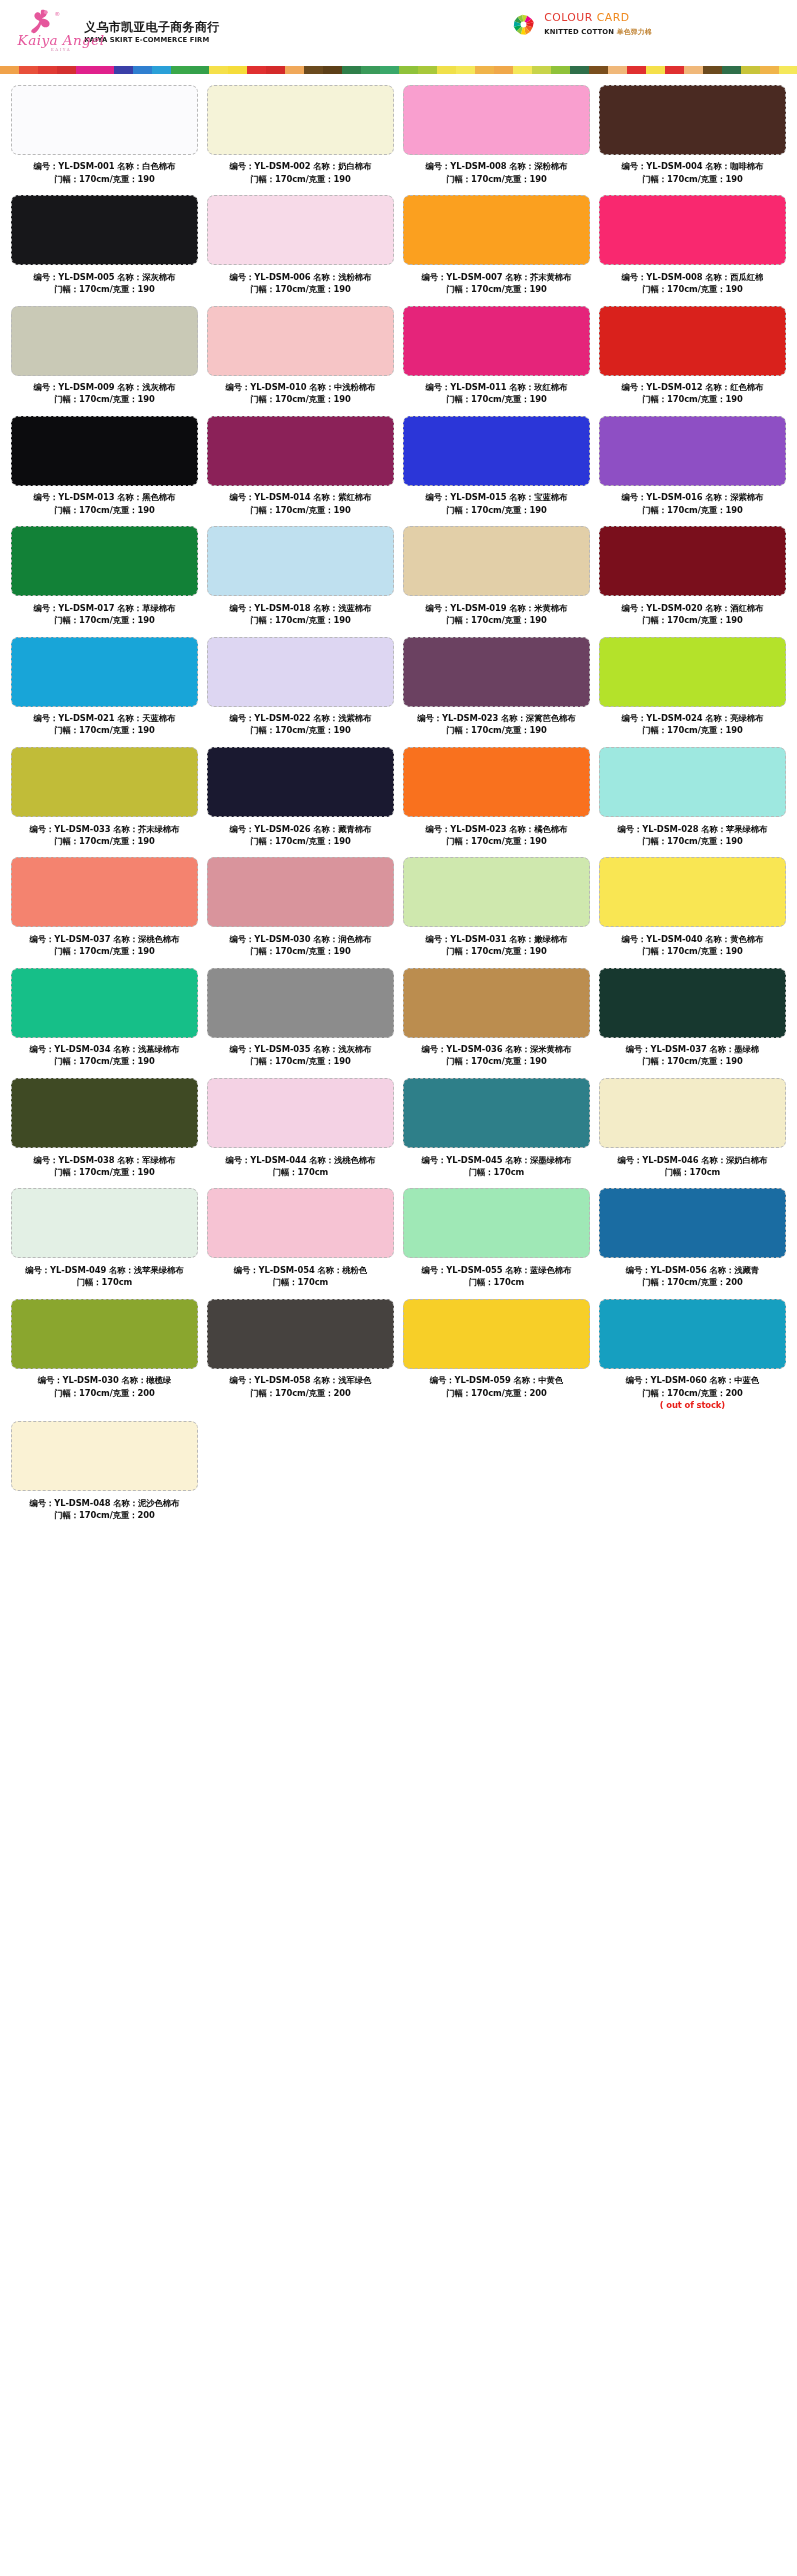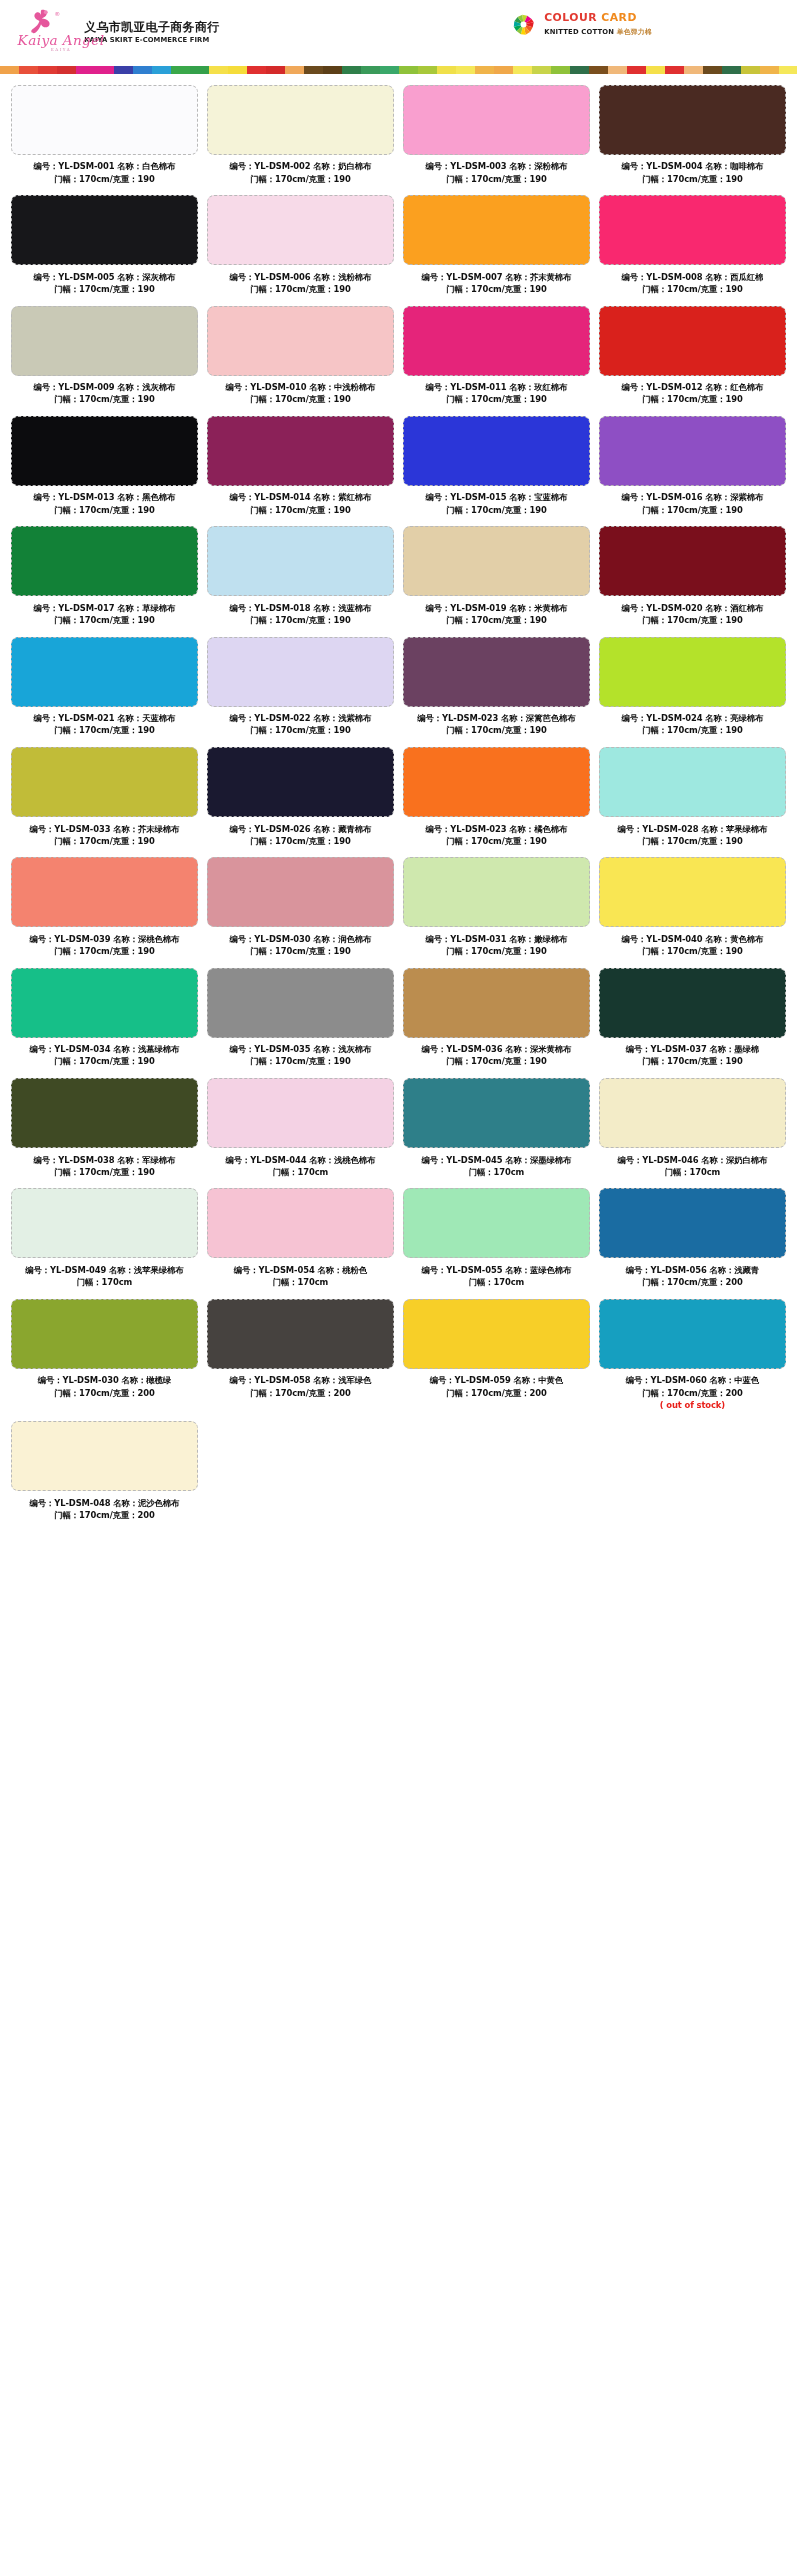--- a/index.html
+++ b/index.html
@@ -84,21 +84,21 @@
     position: absolute;
     left: 510px;
     top: 11px;
     display: flex;
     align-items: center;
     gap: 7.2px;
   }
   .cc-logo { width: 27px; height: 27px; flex: none; }
   .cc-title {
     font-size: 10.8px;
-    font-weight: 700;
+    font-weight: 400;
     letter-spacing: 0.5px;
     color: #e23b32;
     line-height: 1.2;
   }
   .cc-title .card { color: #f08a1e; }
   .cc-sub {
     font-size: 6.8px;
     font-weight: 700;
     color: #1a1a1a;
     letter-spacing: 0.2px;
@@ -246,21 +246,21 @@
       <div class="cell">
         <div class="swatch" style="background: rgb(251, 251, 253);"></div>
         <div class="caption"><span>编号：YL-DSM-001  名称：白色棉布</span><span class="line2">门幅：170cm/克重：190</span></div>
       </div>
       <div class="cell">
         <div class="swatch" style="background: rgb(245, 243, 216);"></div>
         <div class="caption"><span>编号：YL-DSM-002  名称：奶白棉布</span><span class="line2">门幅：170cm/克重：190</span></div>
       </div>
       <div class="cell">
         <div class="swatch" style="background: rgb(249, 159, 207);"></div>
-        <div class="caption"><span>编号：YL-DSM-003  名称：深粉棉布</span><span class="line2">门幅：170cm/克重：190</span></div>
+        <div class="caption"><span>编号：YL-DSM-008  名称：深粉棉布</span><span class="line2">门幅：170cm/克重：190</span></div>
       </div>
       <div class="cell">
         <div class="swatch" style="background: rgb(74, 42, 34);"></div>
         <div class="caption"><span>编号：YL-DSM-004  名称：咖啡棉布</span><span class="line2">门幅：170cm/克重：190</span></div>
       </div>
     </div>
     <div class="row">
       <div class="cell">
         <div class="swatch" style="background: rgb(23, 23, 26);"></div>
         <div class="caption"><span>编号：YL-DSM-005  名称：深灰棉布</span><span class="line2">门幅：170cm/克重：190</span></div>
@@ -364,21 +364,21 @@
         <div class="caption"><span>编号：YL-DSM-023  名称：橘色棉布</span><span class="line2">门幅：170cm/克重：190</span></div>
       </div>
       <div class="cell">
         <div class="swatch" style="background: rgb(158, 232, 224);"></div>
         <div class="caption"><span>编号：YL-DSM-028  名称：苹果绿棉布</span><span class="line2">门幅：170cm/克重：190</span></div>
       </div>
     </div>
     <div class="row">
       <div class="cell">
         <div class="swatch" style="background: rgb(244, 131, 111);"></div>
-        <div class="caption"><span>编号：YL-DSM-039  名称：深桃色棉布</span><span class="line2">门幅：170cm/克重：190</span></div>
+        <div class="caption"><span>编号：YL-DSM-037  名称：深桃色棉布</span><span class="line2">门幅：170cm/克重：190</span></div>
       </div>
       <div class="cell">
         <div class="swatch" style="background: rgb(217, 148, 156);"></div>
         <div class="caption"><span>编号：YL-DSM-030  名称：润色棉布</span><span class="line2">门幅：170cm/克重：190</span></div>
       </div>
       <div class="cell">
         <div class="swatch" style="background: rgb(207, 232, 174);"></div>
         <div class="caption"><span>编号：YL-DSM-031  名称：嫩绿棉布</span><span class="line2">门幅：170cm/克重：190</span></div>
       </div>
       <div class="cell">

